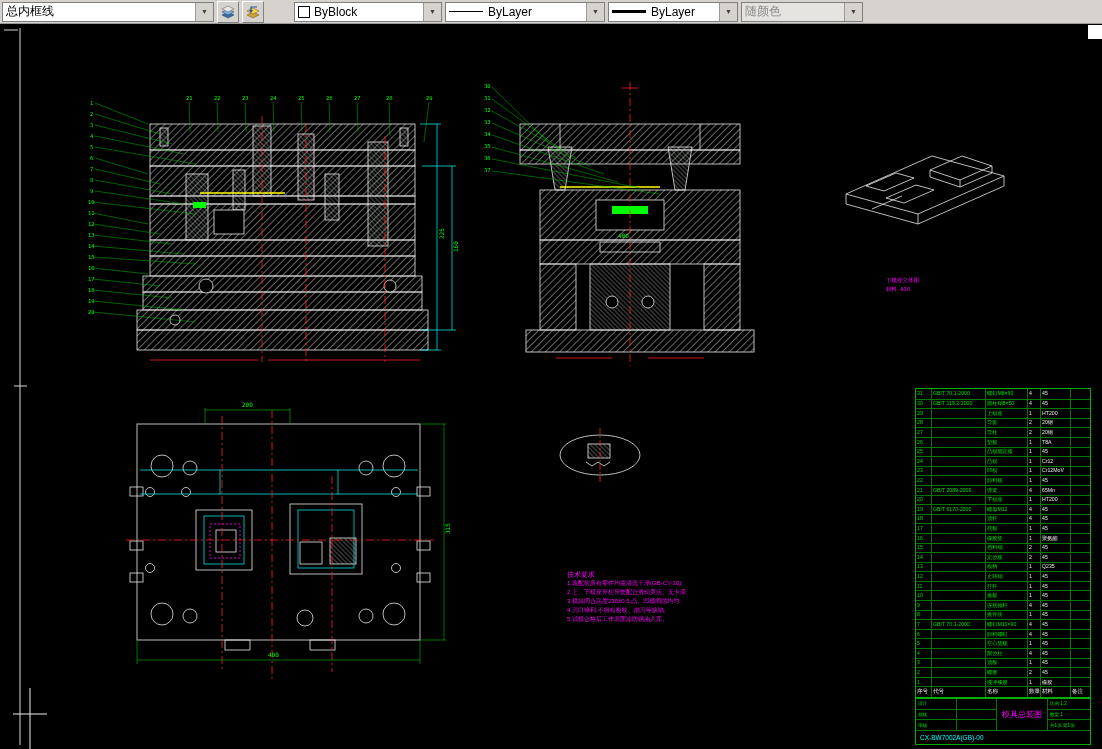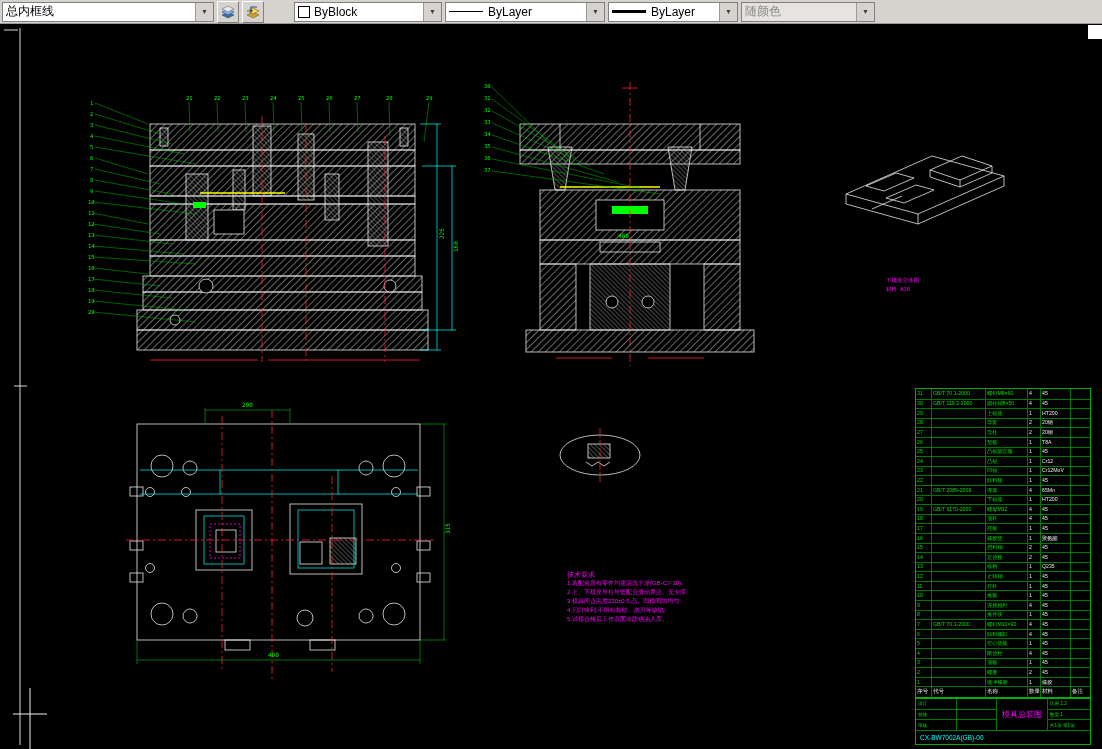--- a/index.html
+++ b/index.html
@@ -7,21 +7,21 @@
   
   .toolbar{position:absolute;top:0;left:0;width:1102px;height:24px;background:#d6d3ce;
     border-bottom:1px solid #9a9a9a;display:flex;align-items:center;gap:3px;
     padding:0 2px;box-sizing:border-box;}
   .combo{display:flex;align-items:center;height:20px;background:#fff;border:1px solid #7f7f7f;
     box-sizing:border-box;font-size:12px;color:#000;padding-left:3px;overflow:hidden;}
   .combo .arrow{margin-left:auto;width:17px;height:100%;background:#d6d3ce;
     border-left:1px solid #9a9a9a;display:flex;align-items:center;justify-content:center;
     font-size:7px;color:#404040;}
   .w-layer{width:212px}.w-color{width:148px}.w-ltype{width:160px}.w-lweight{width:130px}
-  .w-pstyle{width:134px;background:#e6e4e0;color:#8a8a8a;}
+  .w-pstyle{width:122px;background:#e6e4e0;color:#8a8a8a;}
   .tbtn{width:22px;height:22px;background:#d6d3ce;border:1px solid;
     border-color:#fff #808080 #808080 #fff;display:flex;align-items:center;
     justify-content:center;padding:0;}
   .sep{width:24px;height:1px;}
   .swatch{width:10px;height:10px;border:1px solid #000;background:#fff;margin-right:4px;flex:none;}
   .lt-sample{width:34px;height:0;border-top:1px solid #000;margin-right:5px;flex:none;}
   .lw-sample{width:34px;height:3px;background:#000;margin-right:5px;flex:none;}
   
   .canvas{position:absolute;top:24px;left:0;width:1102px;height:581px;background:#000;}
   .corner-box{position:absolute;right:0;top:1px;width:14px;height:14px;background:#fff;}

